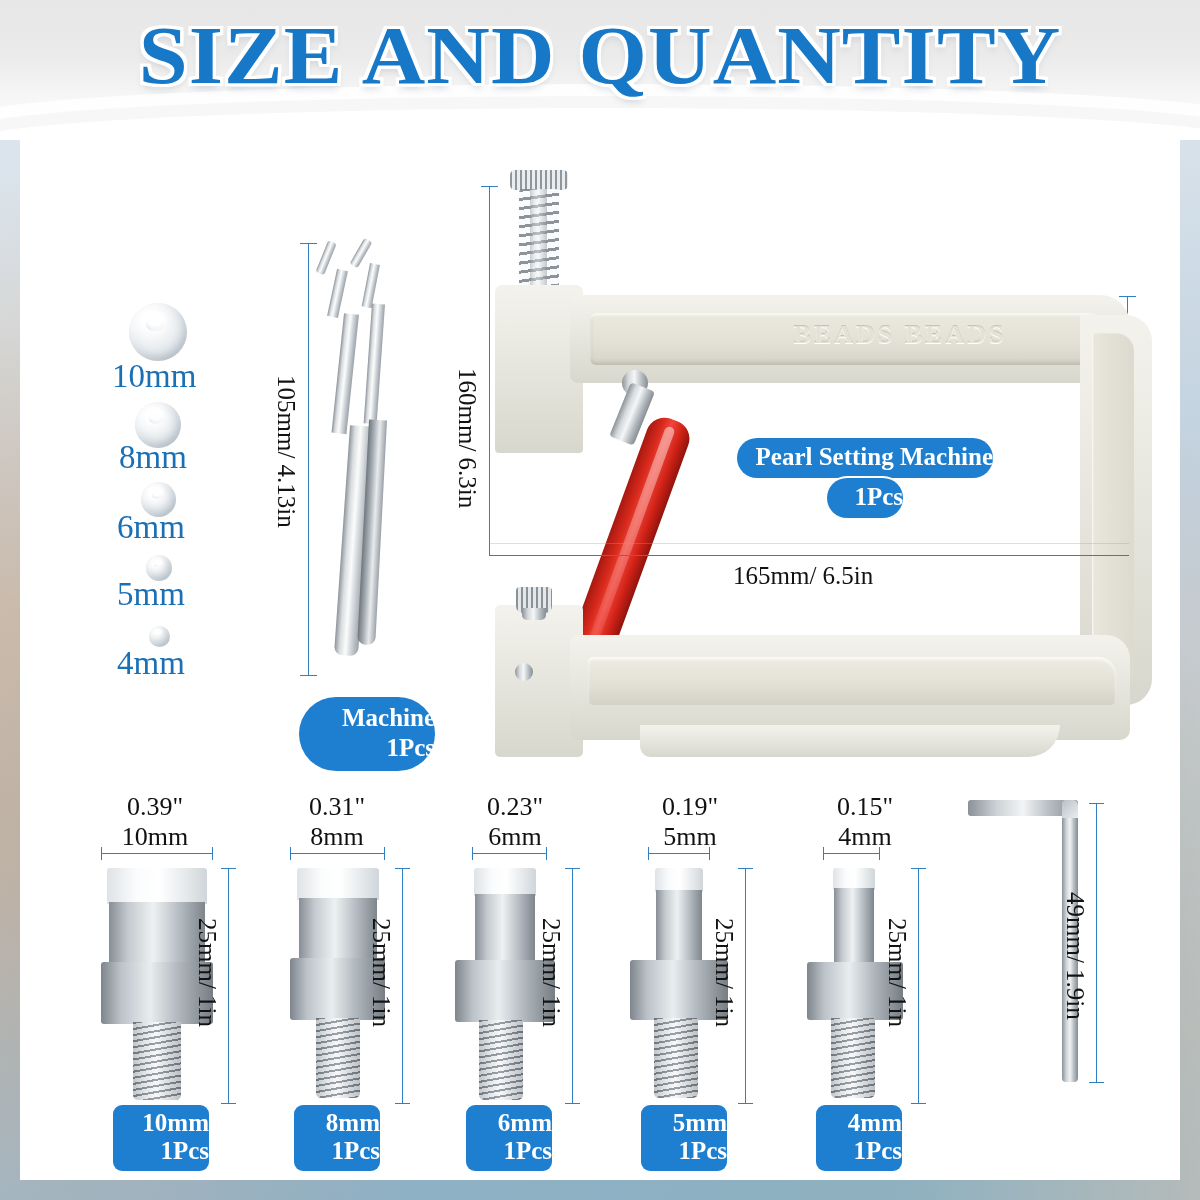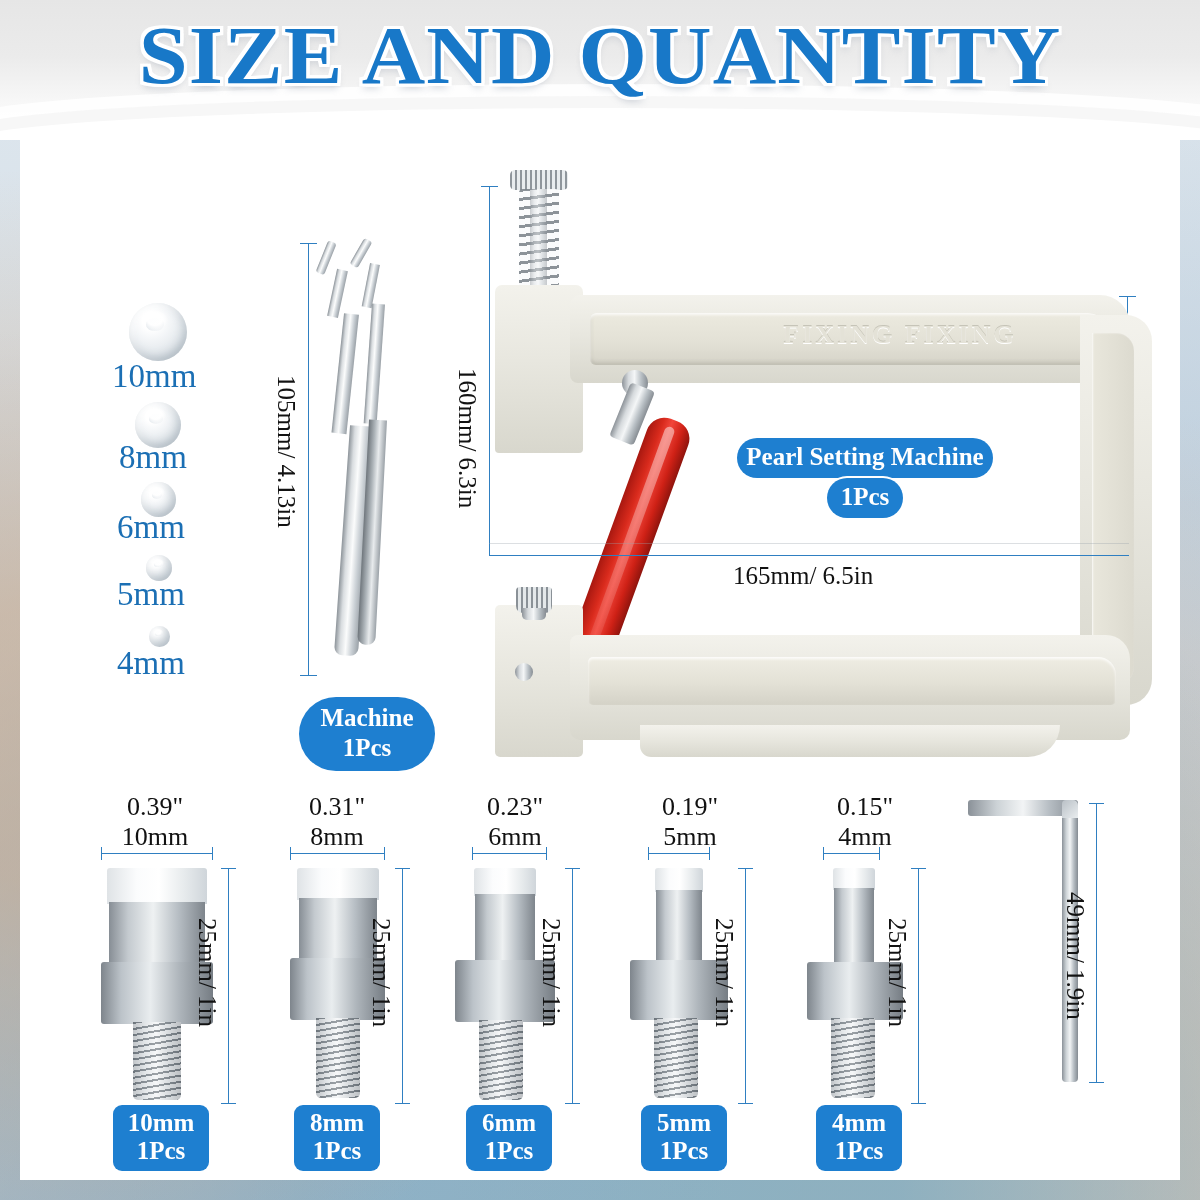--- a/index.html
+++ b/index.html
@@ -35,21 +35,21 @@
        -3px -3px 0 #fff, 3px -3px 0 #fff, -3px 3px 0 #fff, 3px 3px 0 #fff,
        0 -3px 0 #fff, 0 3px 0 #fff, -3px 0 0 #fff, 3px 0 0 #fff,
        0 5px 7px rgba(150,160,175,.45);}
   
   .dim{position:absolute;color:#121212;font-size:25px;font-family:"Liberation Serif",serif;white-space:nowrap;}
   .dim.vert{transform-origin:0 0;transform:rotate(90deg);}
   .szlabel{position:absolute;text-align:center;color:#111;font-size:26px;line-height:30px;white-space:nowrap;}
   .pearlmm{position:absolute;color:#1b6fb4;font-size:33px;line-height:33px;white-space:nowrap;font-family:"Liberation Serif",serif;}
   
   .badge{position:absolute;background:#1e7fd0;color:#fff;font-weight:bold;
-     font-family:"Liberation Serif",serif;text-align:center;white-space:nowrap;
+     font-family:"Liberation Serif",serif;text-align:right;white-space:nowrap;
      box-shadow:0 0 0 2px #fff;}
   .badge.pill{border-radius:999px;}
   .badge.soft{border-radius:9px;}
   
   .vrule{position:absolute;width:1px;background:#2f7fc1;}
   .hrule{position:absolute;height:1px;background:#2f7fc1;}
   .tick-h{position:absolute;height:1px;background:#2f7fc1;}
   .tick-v{position:absolute;width:1px;background:#2f7fc1;}
   .grayline{position:absolute;height:1px;background:#9aa4ad;}
   
@@ -164,21 +164,21 @@
     <div class="metal" style="left:60px;top:24px;width:17px;height:98px;opacity:.45;"></div>
 
     <div class="body-c" style="left:25px;top:120px;width:88px;height:168px;border-radius:7px 7px 4px 4px;"></div>
 
     <div class="body-c" style="left:100px;top:130px;width:560px;height:88px;border-radius:10px 30px 8px 8px;"></div>
 
     <div style="position:absolute;left:120px;top:148px;width:520px;height:52px;border-radius:6px 22px 6px 6px;
        background:linear-gradient(180deg,#eceadf 0%,#e2e0d5 60%,#d5d3c8 100%);box-shadow:inset 0 2px 3px rgba(255,255,255,.85), inset 0 -2px 4px rgba(150,148,136,.45);"></div>
 
     <div style="position:absolute;left:300px;top:155px;width:260px;text-align:center;font-size:26px;letter-spacing:3px;font-weight:bold;
-                color:#e4e2d7;text-shadow:0 1px 0 #ffffff, 0 -1px 0 #c6c4b8;">FIXING FIXING</div>
+                color:#e4e2d7;text-shadow:0 1px 0 #ffffff, 0 -1px 0 #c6c4b8;">BEADS BEADS</div>
 
     <div class="metal" style="left:152px;top:205px;width:26px;height:26px;border-radius:50%;"></div>
 
     <div class="metal" style="left:160px;top:222px;width:26px;height:58px;transform:rotate(22deg);transform-origin:50% 0;border-radius:4px;"></div>
 
     <div class="handle" style="left:182px;top:255px;width:44px;height:300px;transform:rotate(20deg);transform-origin:50% 0;border-radius:22px 22px 26px 26px;"></div>
     <div style="position:absolute;left:196px;top:262px;width:10px;height:270px;border-radius:8px;opacity:.55;
        transform:rotate(20deg);transform-origin:50% 0;background:linear-gradient(180deg,rgba(255,255,255,.85),rgba(255,255,255,0));"></div>
 
     <div class="body-c" style="left:610px;top:150px;width:72px;height:390px;border-radius:0 26px 26px 0;"></div>

